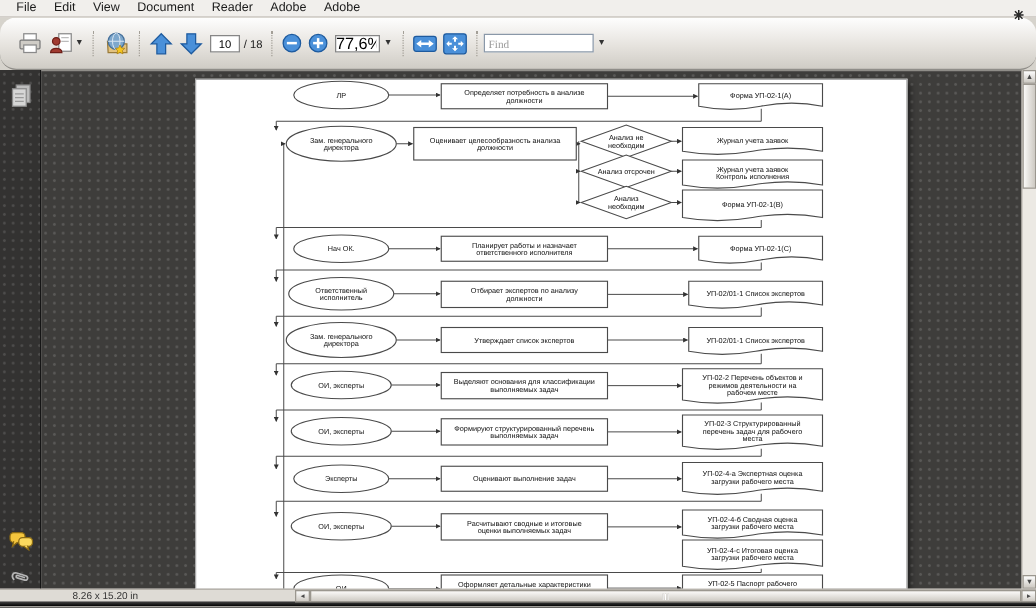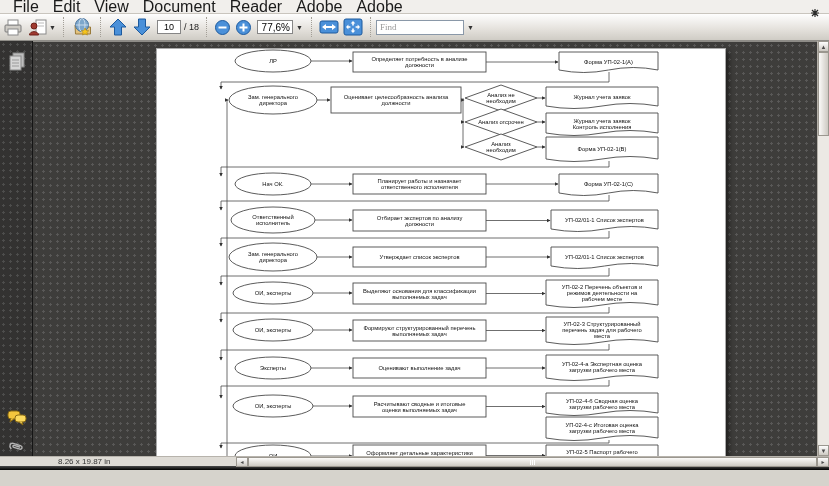--- a/index.html
+++ b/index.html
@@ -15,34 +15,34 @@
     letter-spacing:.2px; white-space:nowrap; }
   .winbtns { margin-left:auto; display:flex; gap:2px; }
   .wbtn { width:17px; height:10px; font-size:7px; line-height:9px; text-align:center;
     color:#fff; border:1px solid #9d9d9d; border-radius:2px;
     background:linear-gradient(#8d8d8d,#3c3c3c); cursor:default; }
   .wbtn.close { background:linear-gradient(#e0614e,#8c1408); border-color:#e0a396; }
 
   
   .menubar { height:14px; background:#f1efec; border-bottom:1px solid #c9c5be;
     display:flex; align-items:center; padding-left:6px; position:relative; }
-  .menu-item { font-size:16px; color:#1a1a1a; padding:0 7px; line-height:14px; }
+  .menu-item { font-size:10px; color:#1a1a1a; padding:0 7px; line-height:14px; }
   .menu-deco { position:absolute; right:10px; top:3px; }
 
   
-  .toolbar { height:27px; display:flex; align-items:center; padding-left:0;
+  .toolbar { height:42px; display:flex; align-items:center; padding-left:11px;
     background:linear-gradient(#fefefe,#e6e3de 55%,#cfccc5);
-    border-bottom:1px solid #8f8d88; }
+    border-bottom:1px solid #8f8d88;border-radius:13px; }
   .tbtn { display:flex; align-items:center; padding:1px 2px; border-radius:2px; }
   .tsep { width:1px; height:20px; border-left:1px dotted #a39f97; margin:0 5px; }
   .dd { font-size:7px; color:#333; margin-left:1px; }
   .pageinput { width:24px; height:14px; font-size:9px; text-align:center;
     border:1px solid #868686; background:#fff; margin:0 3px; }
   .pagetotal { font-size:9px; color:#222; margin-right:2px; white-space:nowrap;text-align:right; }
-  .zoominput { width:36px; height:14px; font-size:10px; text-align:right; padding-right:2px;
+  .zoominput { width:36px; height:14px; font-size:13px; text-align:right; padding-right:2px;
     border:1px solid #868686; background:#fff; margin-left:3px; }
   .ddbtn { font-size:7px; color:#333; padding:0 3px; }
   .findbox { width:88px; height:15px; font-size:9px; padding:0 3px;
     border:1px solid #8a98a8; background:#fff;font-family:Liberation Serif, serif; }
   .findbox::placeholder { color:#9a9a9a; }
 
   
   .main { position:relative; height:415px; display:flex; }
   .sidebar { width:33px; height:100%; position:relative;
     background-color:#333231;
@@ -353,21 +353,21 @@
 
     <div class="vscroll">
       <div class="sbtn">▲</div>
       <div class="vthumb"></div>
       <div class="vfill"></div>
       <div class="sbtn">▼</div>
     </div>
   </div>
 
   <div class="statusbar">
-    <span class="pagesize">8.26 x 19.87 in</span>
+    <span class="pagesize">8.26 x 15.20 in</span>
     <div class="hscroll">
       <div class="hbtn">◄</div>
       <div class="hthumb">
         <span class="grip"></span>
           <span class="grip"></span>
           <span class="grip"></span>
       </div>
       <div class="hbtn">►</div>
     </div>
   </div>

